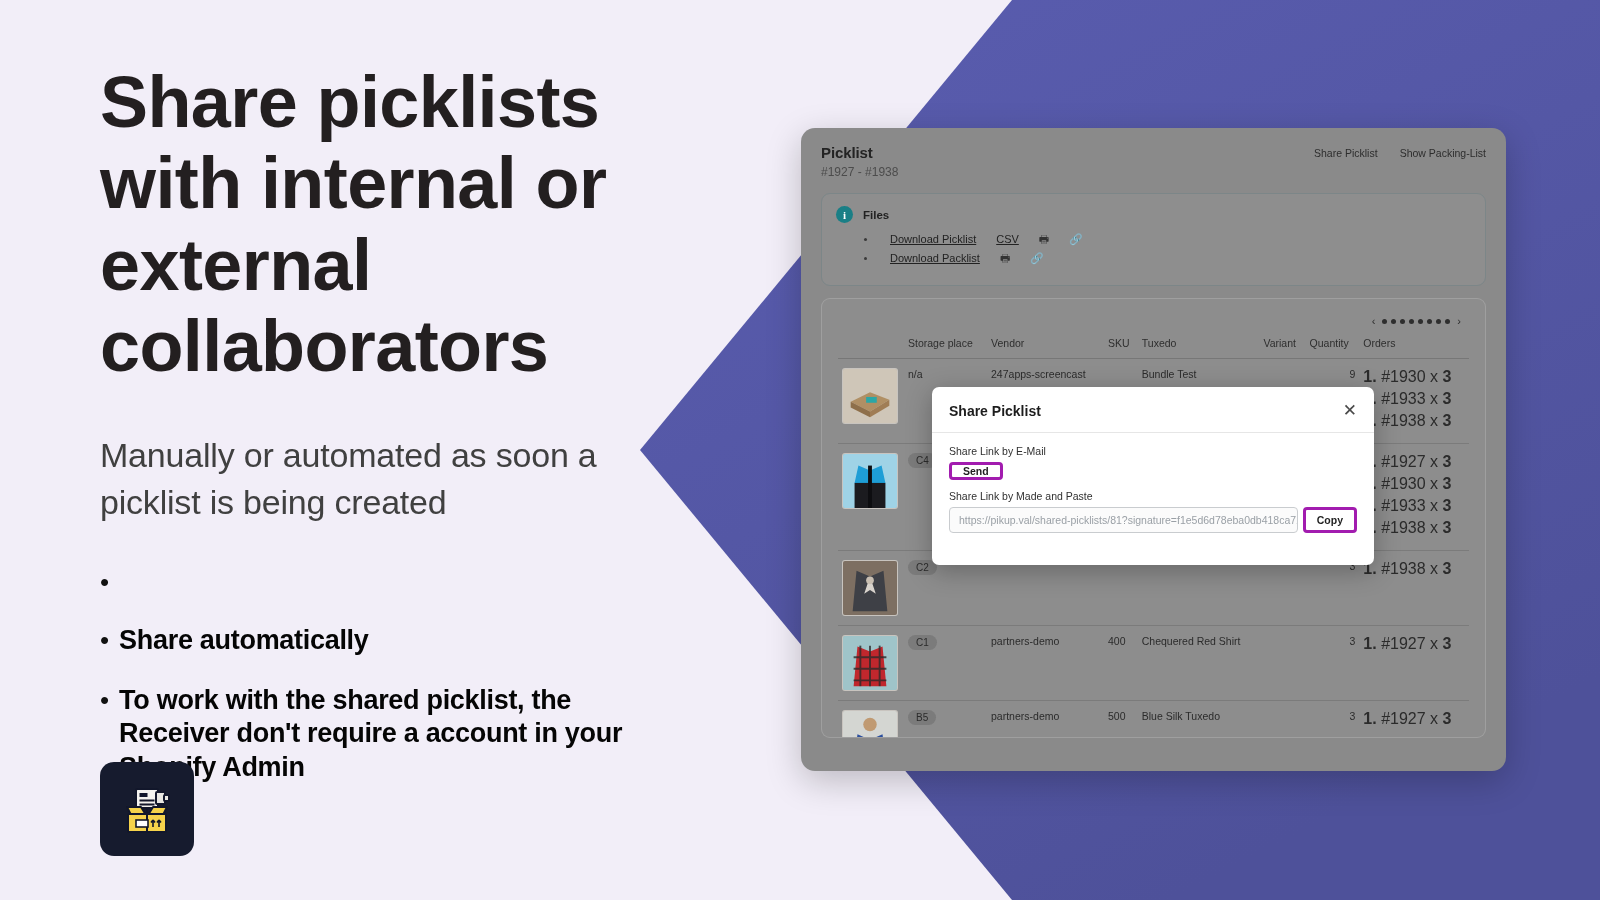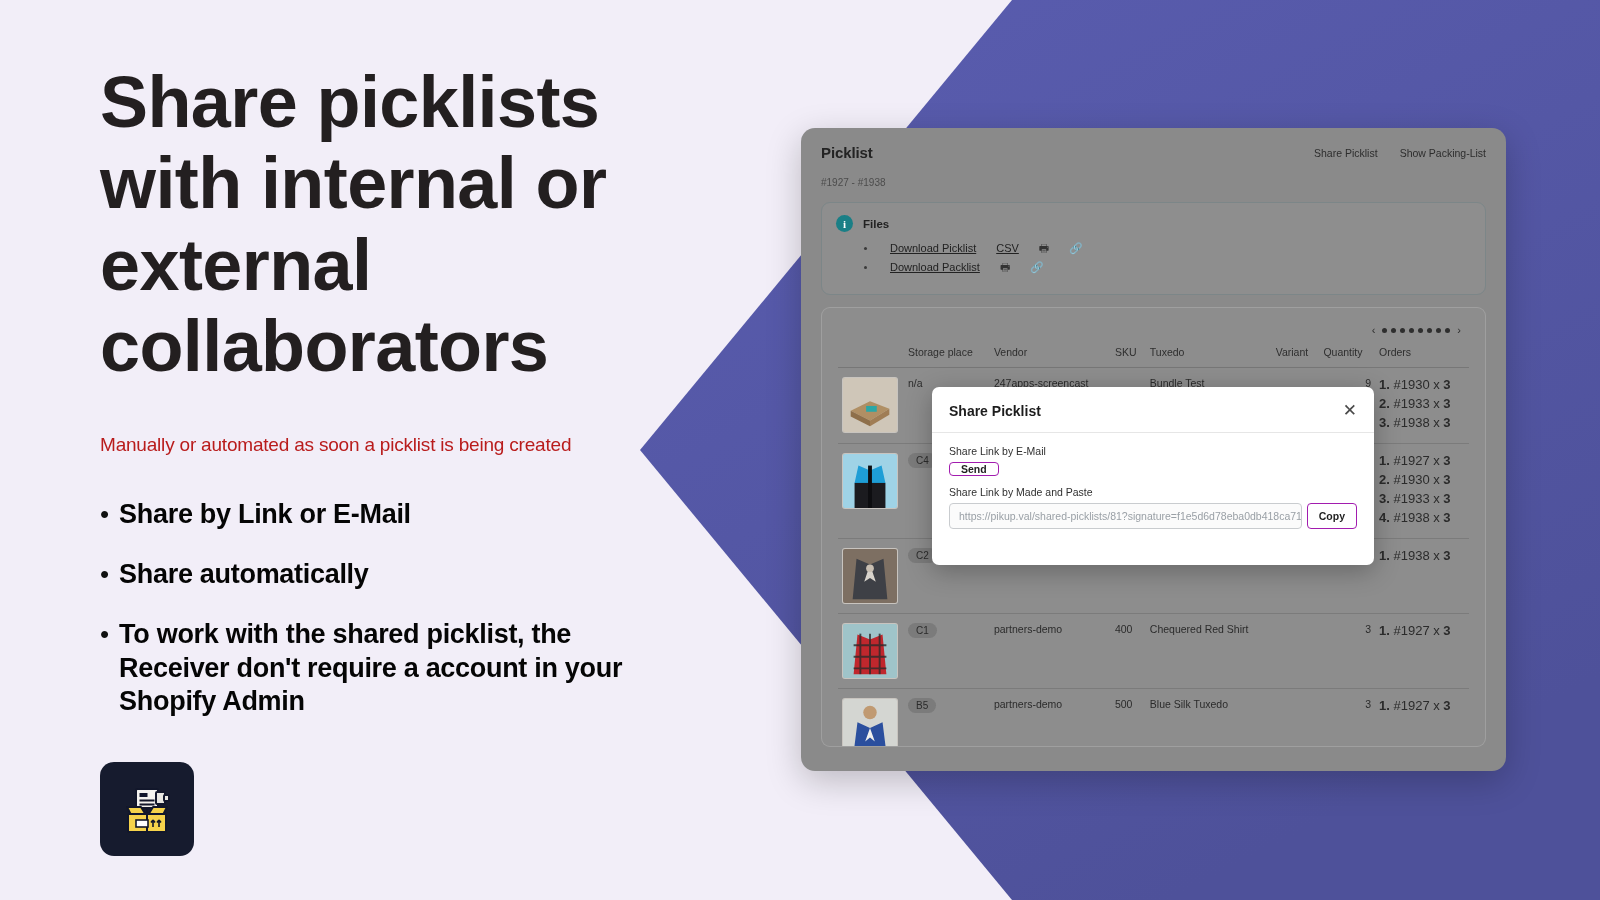--- a/index.html
+++ b/index.html
@@ -31,23 +31,23 @@
     margin-top: 62px;
     font-size: 72px;
     line-height: 1.13;
     font-weight: 700;
     color: #231f20;
     letter-spacing: -0.6px;
     max-width: 620px;
   }
   .subhead {
     margin-top: 45px;
-    font-size: 19px;
+    font-size: 34px;
     line-height: 1.37;
-    color: #b91c1c;
+    color: #404040;
     font-weight: 400;
     max-width: 560px;
     letter-spacing: -0.2px;
   }
   .bullets { margin-top: 40px; list-style: none; }
   .bullet {
     display: flex;
     align-items: flex-start;
     margin-bottom: 26px;
   }
@@ -112,21 +112,21 @@
     z-index: 6;
     color: #3a3a3a;
   }
   .app-head {
     display: flex;
     justify-content: space-between;
     align-items: flex-start;
     padding: 16px 20px 0 20px;
   }
   .app-title { font-size: 15px; font-weight: 700; color: #232323; letter-spacing: -0.1px; }
-  .app-sub { font-size: 10px; color: #4c4c4c; margin-top: 16px; }
+  .app-sub { font-size: 12px; color: #4c4c4c; margin-top: 4px; }
   .app-actions { display: flex; gap: 22px; padding-top: 3px; }
   .app-action { font-size: 10.5px; color: #2d2d2d; cursor: pointer; white-space: nowrap; }
 
   
   .files-card {
     margin: 14px 20px 0 20px;
     border: 1px solid #7c8688;
     border-radius: 9px;
     padding: 12px 14px 14px 14px;
     background: rgba(255,255,255,0.035);
@@ -185,21 +185,21 @@
   .thumb svg { display: block; width: 100%; height: 100%; }
   .badge {
     display: inline-block;
     background: rgba(60,60,60,0.22);
     border-radius: 9px;
     padding: 2px 8px;
     font-size: 10px;
     color: #2b2b2b;
   }
   .orders-list { list-style: none; }
-  .orders-list li { white-space: nowrap; margin-bottom: 4px; font-size: 13px; }
+  .orders-list li { white-space: nowrap; margin-bottom: 4px; font-size: 16px; }
   .orders-list li b { font-weight: 700; }
 
   
   .modal {
     position: absolute;
     left: 932px; top: 387px;
     width: 442px; height: 178px;
     background: #ffffff;
     border-radius: 7px;
     box-shadow: 0 6px 26px rgba(0,0,0,0.28);
@@ -225,21 +225,21 @@
     color: #1f1f1f;
     font-family: "Liberation Sans", sans-serif;
     background: #fff;
     min-width: 0;
     overflow: hidden;
     white-space: nowrap;
     text-overflow: clip;
   }
   .field-input.ph { color: #9aa0a6; background: #fbfbfb; }
   .field-btn {
-    border: 1px solid #a21caf;
+    border: 3px solid #a21caf;
     border-radius: 4px;
     background: #fff;
     font-size: 10.5px;
     font-weight: 700;
     color: #1f1f1f;
     padding: 0 11px;
     cursor: pointer;
     font-family: "Liberation Sans", sans-serif;
     white-space: nowrap;
   }
@@ -261,21 +261,20 @@
 
 <div class="left-col">
 
   <h1 class="headline">Share picklists with internal or external collaborators</h1>
 
   <p class="subhead">Manually or automated as soon a picklist is being created</p>
 
   <ul class="bullets">
     <li class="bullet">
       <span class="bullet-dot">•</span>
-      <span class="bullet-text">Share by Link or E-Mail</span>
     </li>
     <li class="bullet">
       <span class="bullet-dot">•</span>
       <span class="bullet-text">Share automatically</span>
     </li>
     <li class="bullet">
       <span class="bullet-dot">•</span>
       <span class="bullet-text">To work with the shared picklist, the Receiver don't require a account in your Shopify Admin</span>
     </li>
   </ul>

